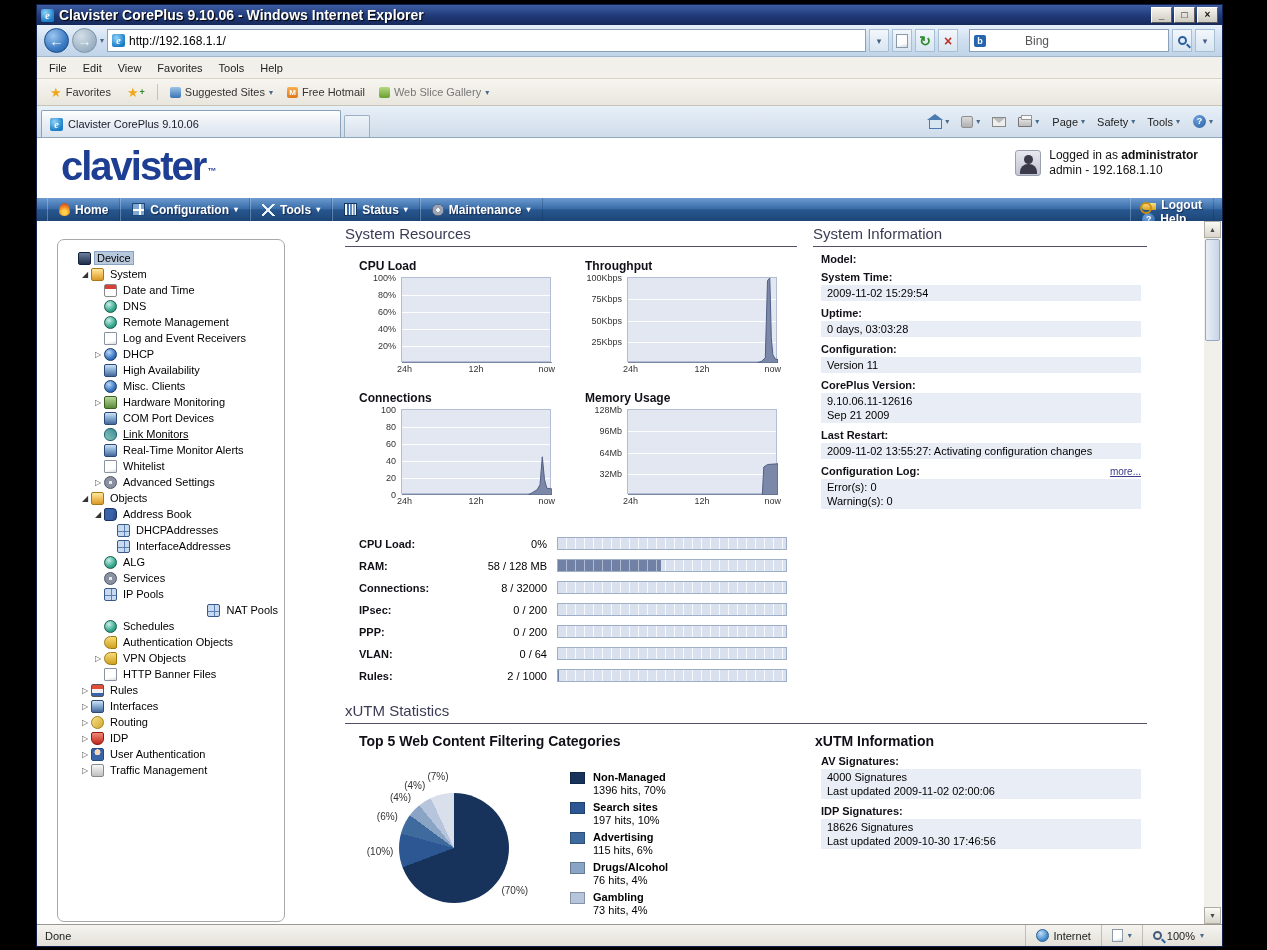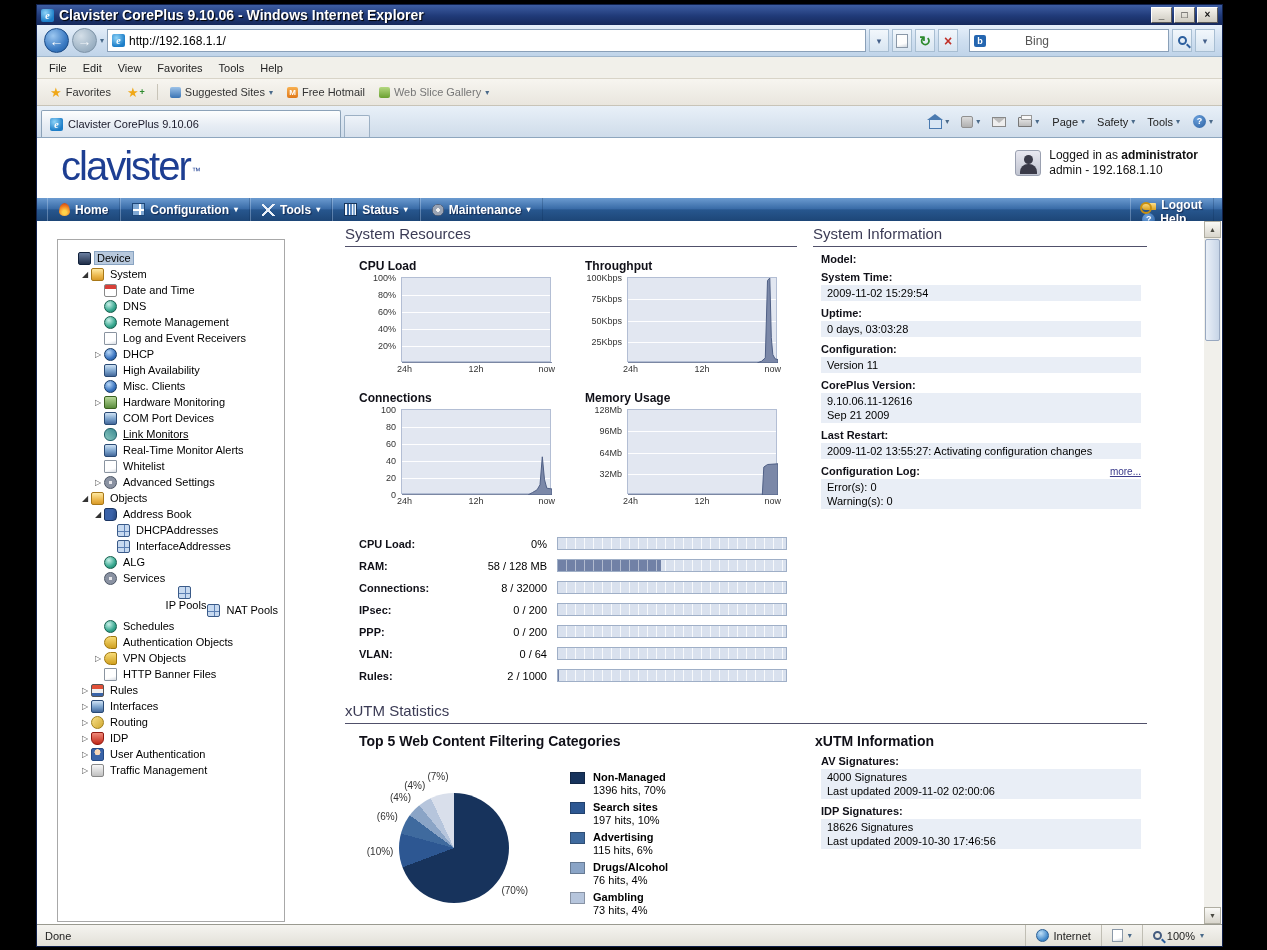--- a/index.html
+++ b/index.html
@@ -62,21 +62,21 @@
   .feed-ico{width:12px;height:12px;border-radius:2px;background:linear-gradient(#dcdcdc,#b0b0b0);border:1px solid #909090;}
   .mail-ico{width:14px;height:10px;background:#eee;border:1px solid #888;position:relative;}
   .mail-ico::after{content:"";position:absolute;left:0;top:0;border-left:6px solid transparent;border-right:6px solid transparent;border-top:5px solid #bbb;}
   .print-ico{width:14px;height:10px;background:linear-gradient(#e8e8e8,#bcbcbc);border:1px solid #777;border-radius:1px 1px 0 0;position:relative;}
   .print-ico::before{content:"";position:absolute;left:2px;top:-3px;width:9px;height:3px;background:#f8f8f8;border:1px solid #999;}
   .help-circ{width:13px;height:13px;border-radius:50%;background:radial-gradient(circle at 35% 30%,#6aa0dc,#2a5fa0);color:#fff;font:bold 9px/13px "Liberation Sans",sans-serif;text-align:center;}
 
   
   .content{position:absolute;left:0;top:133px;right:0;bottom:22px;background:#fff;overflow:hidden;}
   .page-header{position:absolute;left:0;top:0;width:100%;height:60px;background:#fff;}
-  .logo{position:absolute;left:24px;top:8px;font-size:40px;font-weight:normal;color:#1d3e92;letter-spacing:-2px;line-height:1;}
+  .logo{position:absolute;left:24px;top:8px;font-size:40px;font-weight:bold;color:#1d3e92;letter-spacing:-2px;line-height:1;}
   .logo .tm{font-size:9px;letter-spacing:0;vertical-align:6px;margin-left:2px;}
   .login-box{position:absolute;right:24px;top:10px;display:flex;align-items:center;gap:8px;}
   .avatar{width:26px;height:26px;background:linear-gradient(#e8e8f0,#c0c4d0);border:1px solid #9aa0b0;border-radius:3px;position:relative;display:inline-block;}
   .av-head{position:absolute;left:8px;top:4px;width:9px;height:9px;border-radius:50%;background:#3a3a48;}
   .av-body{position:absolute;left:4px;top:13px;width:17px;height:10px;border-radius:8px 8px 0 0;background:#3a3a48;}
   .login-lines{font-size:12px;color:#111;line-height:15px;}
 
   .page-nav{position:absolute;left:0;top:60px;width:100%;height:23px;background:linear-gradient(#6b9bd0 0%,#3a6ca8 46%,#27568e 52%,#1d4677 100%);display:flex;color:#fff;}
   .nav-group{display:flex;align-items:stretch;margin-left:10px;}
   .nav-group.right{margin-left:auto;margin-right:8px;flex-direction:column;}
@@ -90,21 +90,21 @@
   .ni-status{width:13px;background-color:#f4f8fc;border:1px solid #16355c;background-image:linear-gradient(90deg,transparent 2px,#3a6aa4 2px 4px,transparent 4px 5px,#5c88c0 5px 7px,transparent 7px 8px,#88aad0 8px 10px,transparent 10px);}
   .ni-maintenance{width:12px;height:12px;background:radial-gradient(circle,#f0f0f0 22%,#9aa4b4 23% 62%,#5a6478 63%);border-radius:50%;}
   .ni-logout{width:14px;height:7px;margin-top:3px;background:linear-gradient(#ffe08a,#d8a020);border-radius:4px 1px 1px 4px;position:relative;}
   .ni-logout::before{content:"";position:absolute;left:-2px;top:-1px;width:8px;height:8px;border:2px solid #c89010;border-radius:50%;background:transparent;}
   .ni-help{width:13px;height:13px;background:radial-gradient(circle at 35% 30%,#6aa0dc,#2a5fa0);border-radius:50%;color:#fff;font:bold 9px/13px "Liberation Sans",sans-serif;text-align:center;}
   .ni-help::after{content:"?";}
 
   .page-body{position:absolute;left:0;top:83px;right:0;bottom:0;background:#fff;}
 
   
-  .tree-panel{position:absolute;left:20px;top:18px;width:228px;bottom:2px;border:1px solid #a8a8a8;border-radius:0;overflow:hidden;background:#fff;padding:10px 4px;}
+  .tree-panel{position:absolute;left:20px;top:18px;width:228px;bottom:2px;border:1px solid #a8a8a8;border-radius:7px;overflow:hidden;background:#fff;padding:10px 4px;}
   .tree-row{display:flex;align-items:center;height:16px;font-size:11px;color:#000;white-space:nowrap;}
   .tree-exp{width:12px;flex:none;font-size:8px;color:#555;text-align:center;}
   .tree-exp.open{color:#333;}
   .tree-label{padding:0 2px;}
   .tree-row.selected .tree-label{background:#b8c9dd;outline:1px solid #89a4c2;}
   .ic{width:13px;height:13px;border-radius:2px;margin-right:4px;flex:none;border:1px solid rgba(40,60,90,.45);background:linear-gradient(135deg,#a8c8ec,#4a74ae);}
   .ic-device{background:linear-gradient(#6a7ea0,#202e48);border-color:#10203a;}
   .ic-folder{background:linear-gradient(#ffe9a0,#ecb84e 60%,#d89a28);border-color:#a87818;}
   .ic-clock{background:linear-gradient(#d84038 0 4px,#fff 4px);border-color:#888;}
   .ic-sphere{background:radial-gradient(circle at 35% 30%,#c8f0e8,#38a890 60%,#1a7460);border-radius:50%;border-color:#14604e;}
@@ -461,21 +461,21 @@
             <div class="tree-row" style="padding-left: 30px;">
               <span class="tree-exp"></span>
               <span class="ic ic-sphere"></span>
               <span class="tree-label">ALG</span>
             </div>
             <div class="tree-row" style="padding-left: 30px;">
               <span class="tree-exp"></span>
               <span class="ic ic-gear"></span>
               <span class="tree-label">Services</span>
             </div>
-            <div class="tree-row" style="padding-left: 30px; flex-direction: column;">
+            <div class="tree-row" style="padding-left: 30px;">
               <span class="tree-exp"></span>
               <span class="ic ic-grid"></span>
               <span class="tree-label">IP Pools</span>
             </div>
             <div class="tree-row" style="padding-left: 30px; justify-content: flex-end;">
               <span class="tree-exp"></span>
               <span class="ic ic-grid"></span>
               <span class="tree-label">NAT Pools</span>
             </div>
             <div class="tree-row" style="padding-left: 30px;">

